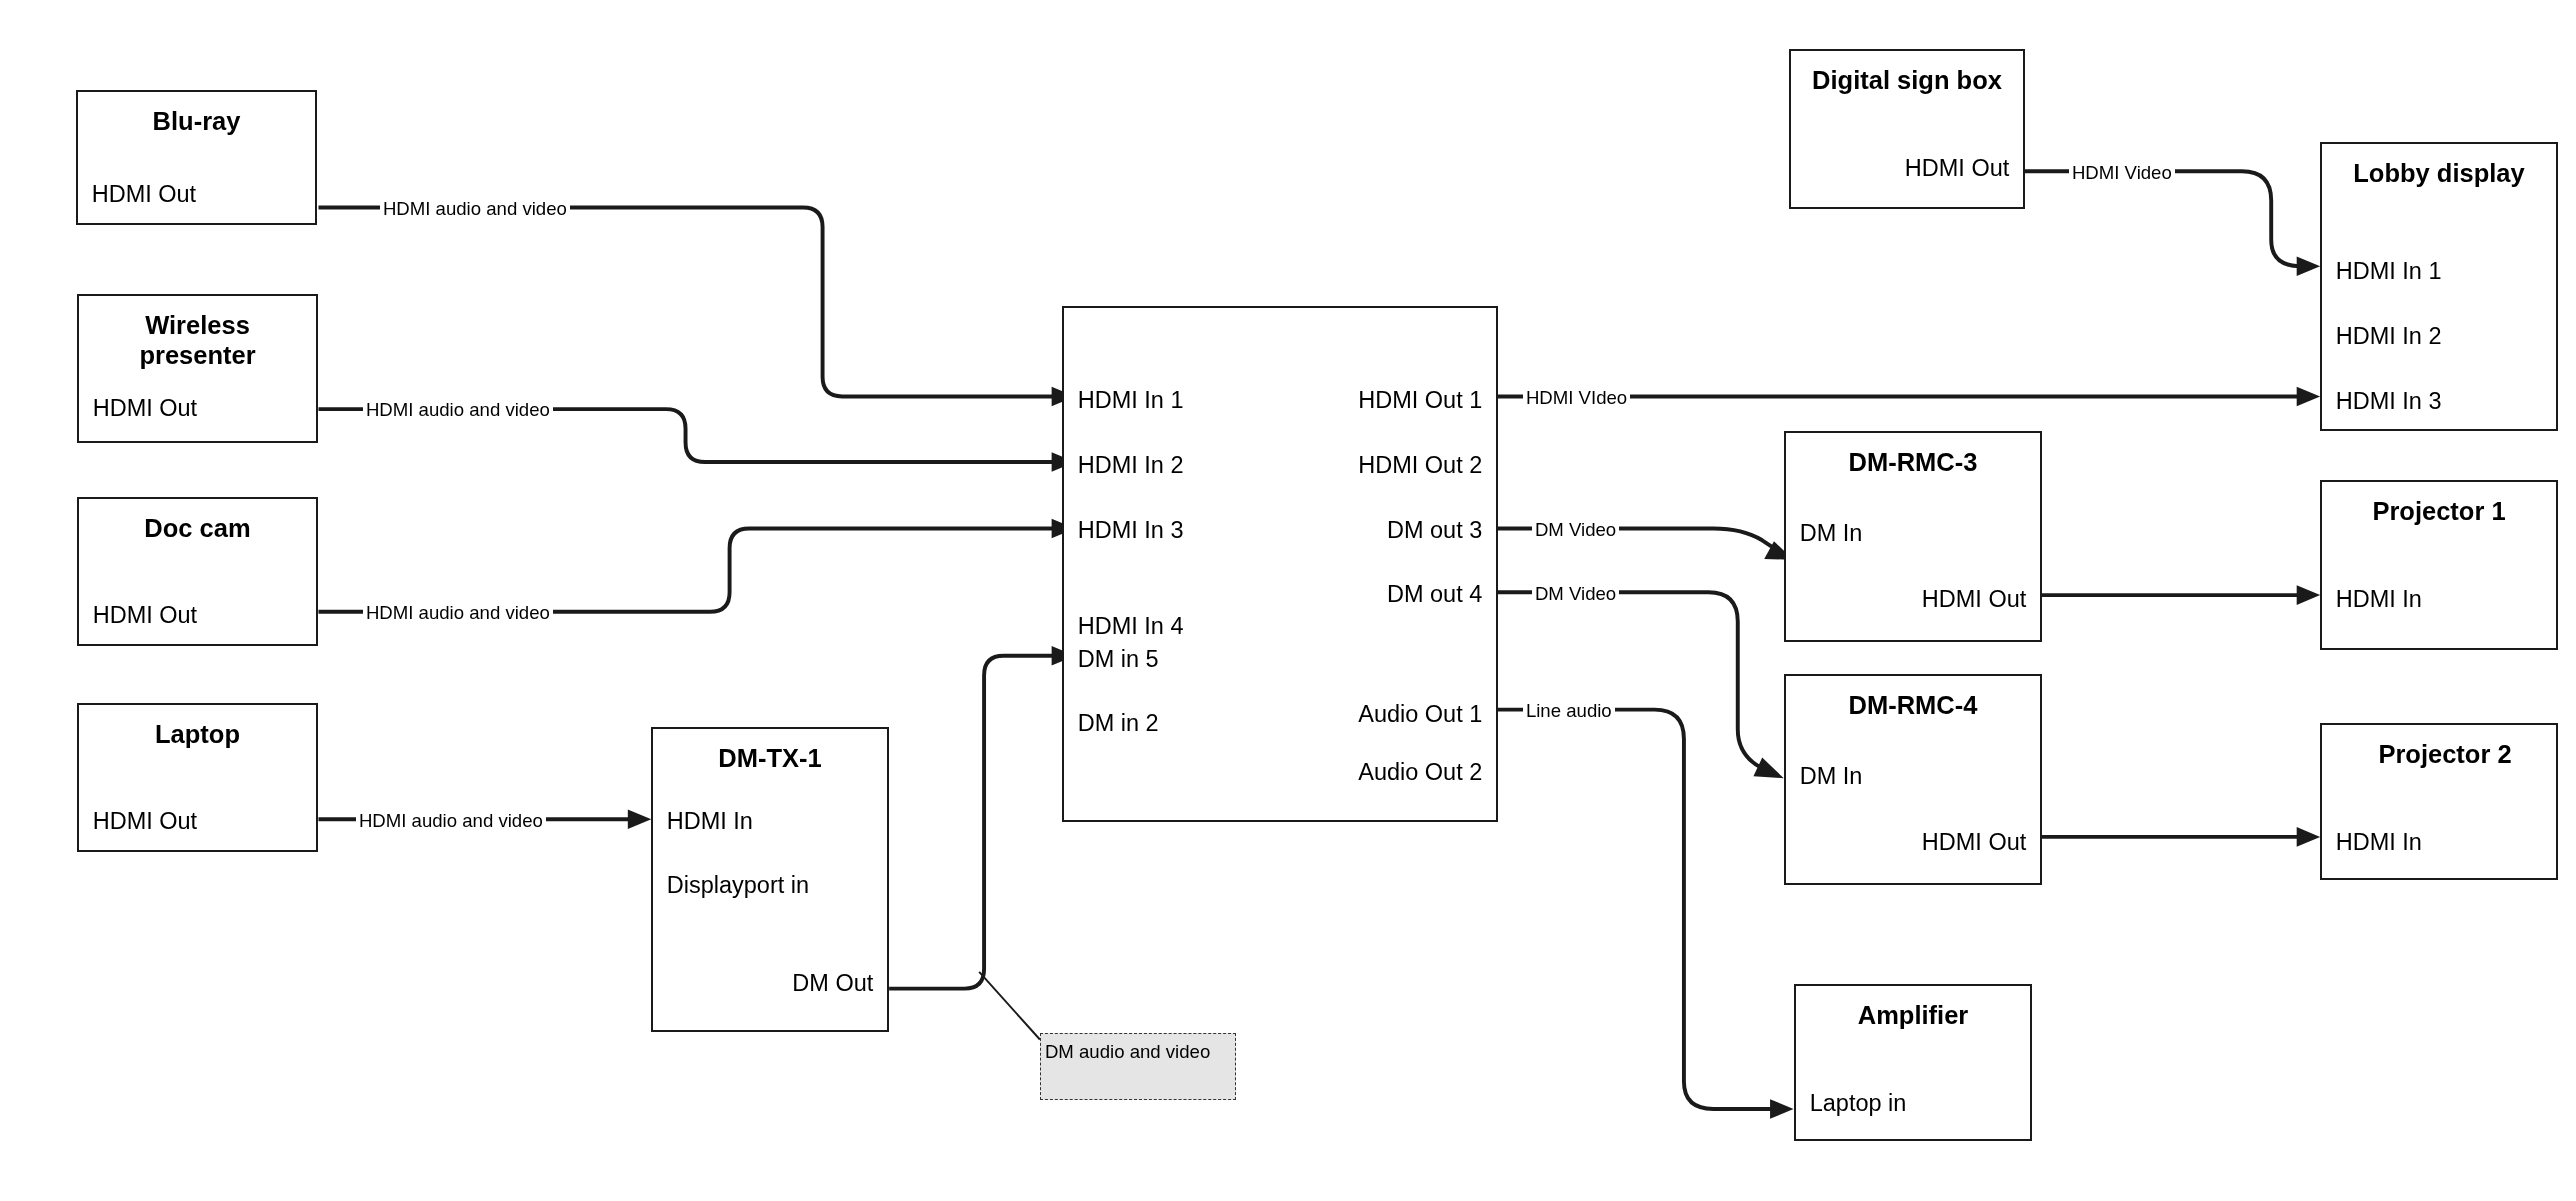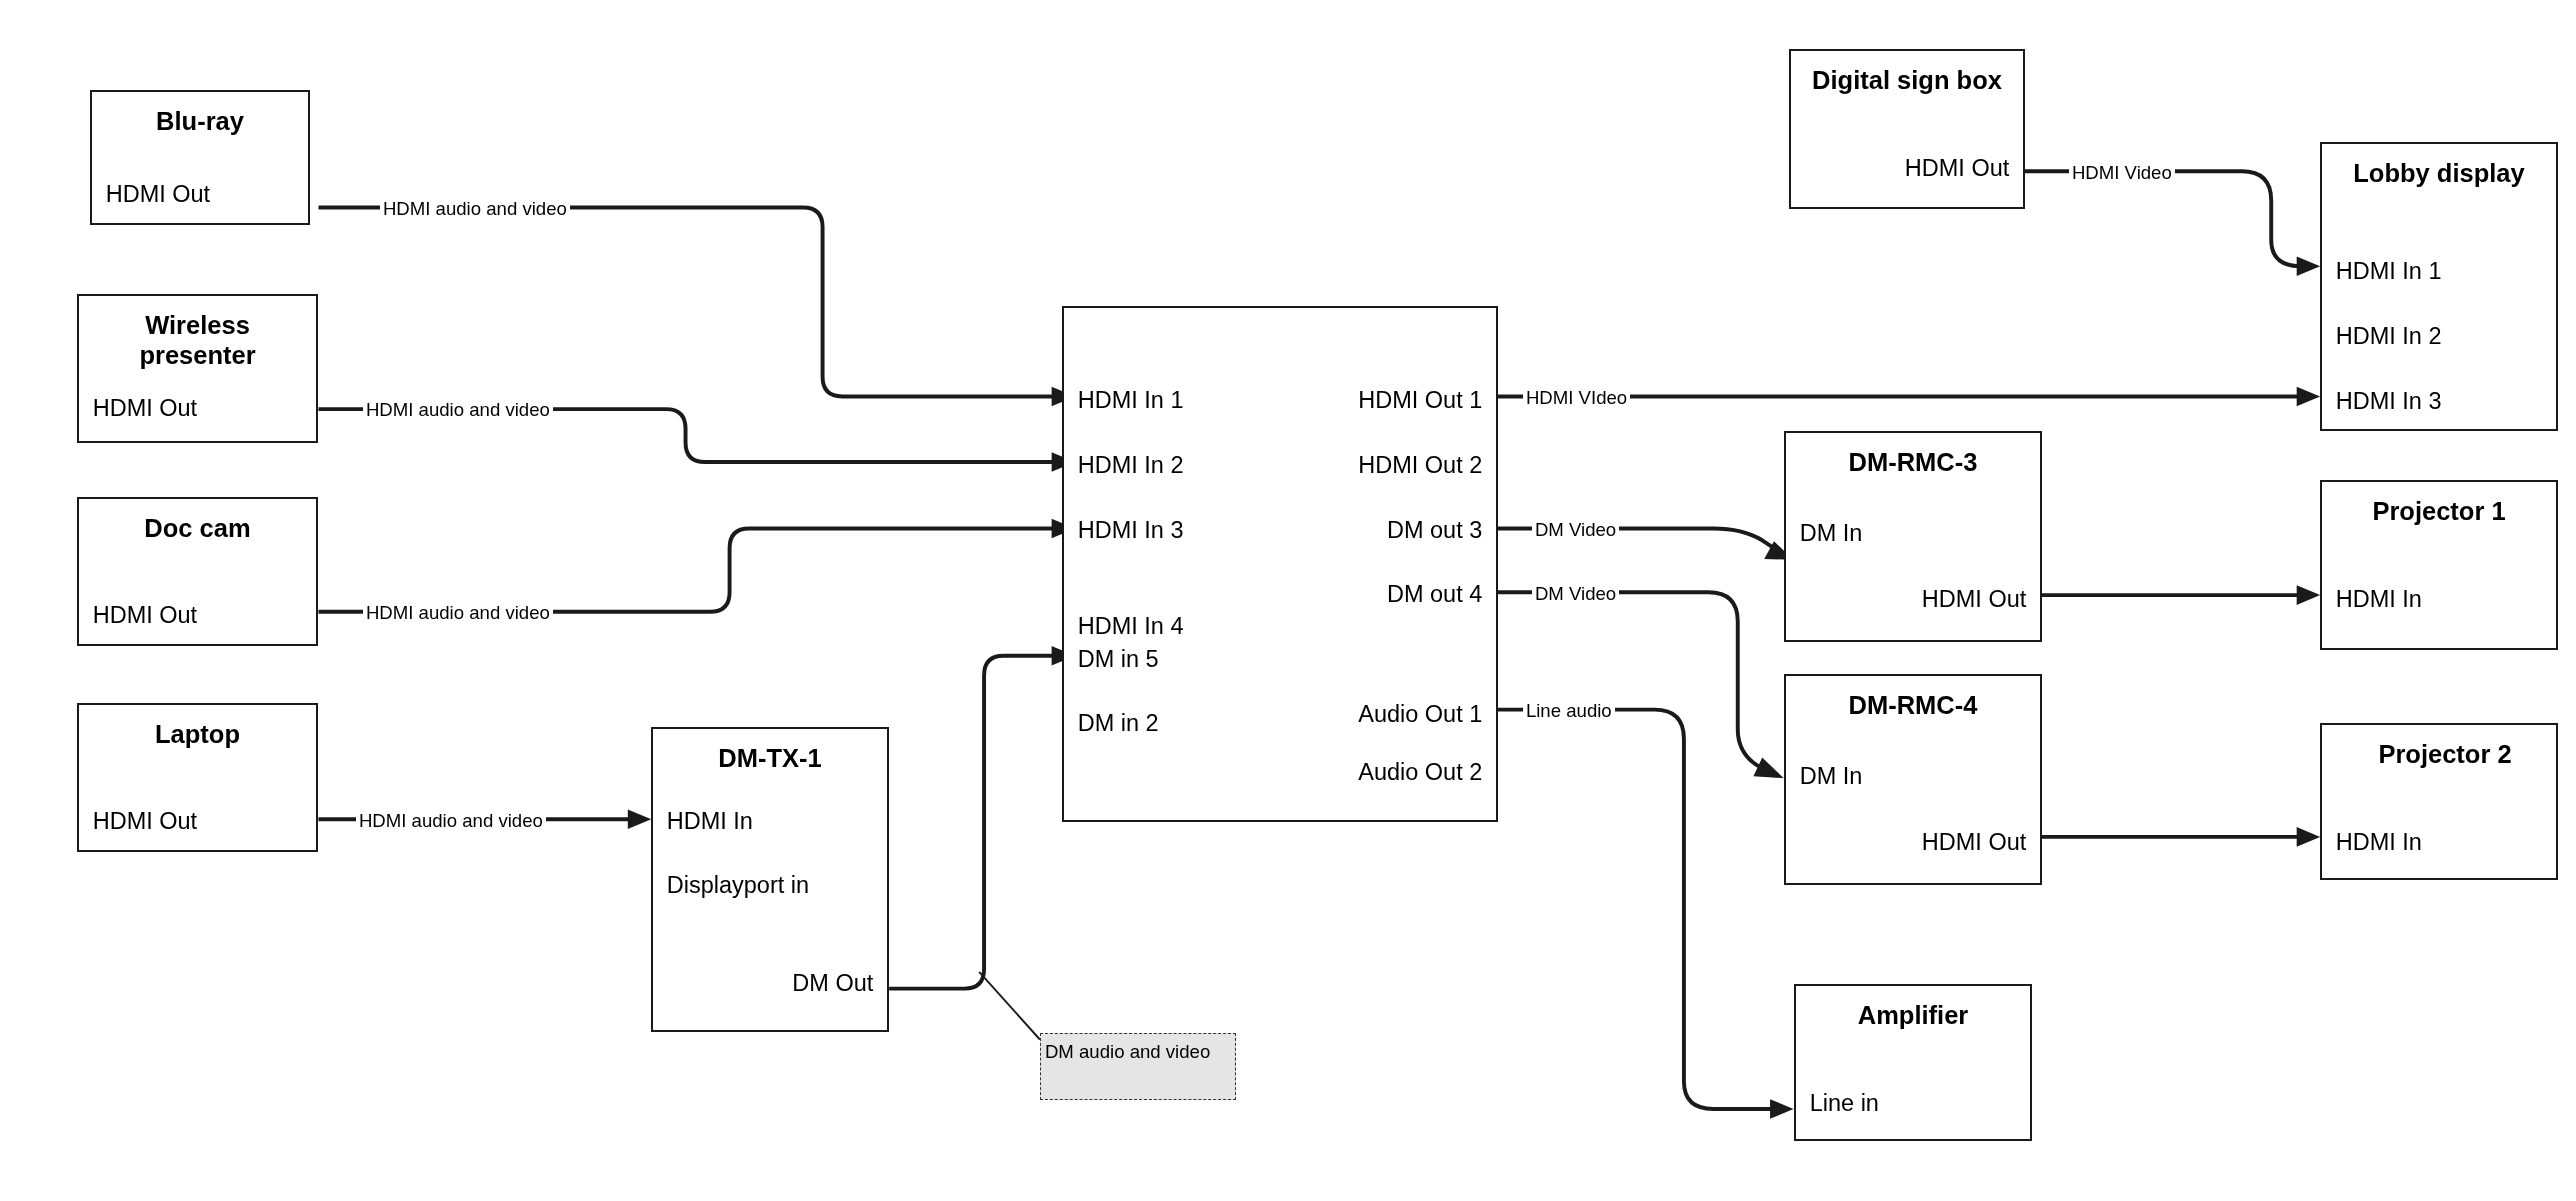--- a/index.html
+++ b/index.html
@@ -111,21 +111,21 @@
     <path class="w" d="M 1530 725 L 1690 725 Q 1720 725 1720 755 L 1720 1105 Q 1720 1133 1750 1133 L 1812 1133"></path>
     <polygon points="1832,1133 1808,1123 1808,1143" fill="#1a1a1a"></polygon>
 
     <line class="w" x1="2085" y1="608" x2="2350" y2="608"></line>
     <polygon points="2370,608 2346,598 2346,618" fill="#1a1a1a"></polygon>
 
     <line class="w" x1="2085" y1="855" x2="2350" y2="855"></line>
     <polygon points="2370,855 2346,845 2346,865" fill="#1a1a1a"></polygon>
   </svg>
 
-  <div class="node" style="left:90px; top:90px; width:220px; height:135px;">
+  <div class="node" style="left:76px; top:90px; width:241px; height:135px;">
     <div class="title">Blu-ray</div>
     <div class="port left" style="top:88px;">HDMI Out</div>
   </div>
 
   <div class="node" style="left:77px; top:294px; width:241px; height:149px;">
     <div class="title">Wireless presenter</div>
     <div class="port left" style="top:98px;">HDMI Out</div>
   </div>
 
   <div class="node" style="left:77px; top:497px; width:241px; height:149px;">
@@ -190,21 +190,21 @@
     <div class="port left" style="top:103px;">HDMI In</div>
   </div>
 
   <div class="node" style="left:2320px; top:723px; width:238px; height:157px;padding-left:12px;">
     <div class="title">Projector 2</div>
     <div class="port left" style="top:103px;">HDMI In</div>
   </div>
 
   <div class="node" style="left:1794px; top:984px; width:238px; height:157px;">
     <div class="title">Amplifier</div>
-    <div class="port left" style="top:103px;">Line in</div>
+    <div class="port left" style="top:103px;">Laptop in</div>
   </div>
 
   <div class="edge-label" style="left:380px; top:197px;">HDMI audio and video</div>
   <div class="edge-label" style="left:363px; top:398px;">HDMI audio and video</div>
   <div class="edge-label" style="left:363px; top:601px;">HDMI audio and video</div>
   <div class="edge-label" style="left:356px; top:809px;">HDMI audio and video</div>
   <div class="edge-label" style="left:2069px; top:161px;">HDMI Video</div>
   <div class="edge-label" style="left:1523px; top:386px;">HDMI VIdeo</div>
   <div class="edge-label" style="left:1532px; top:518px;">DM Video</div>
   <div class="edge-label" style="left:1532px; top:582px;">DM Video</div>

